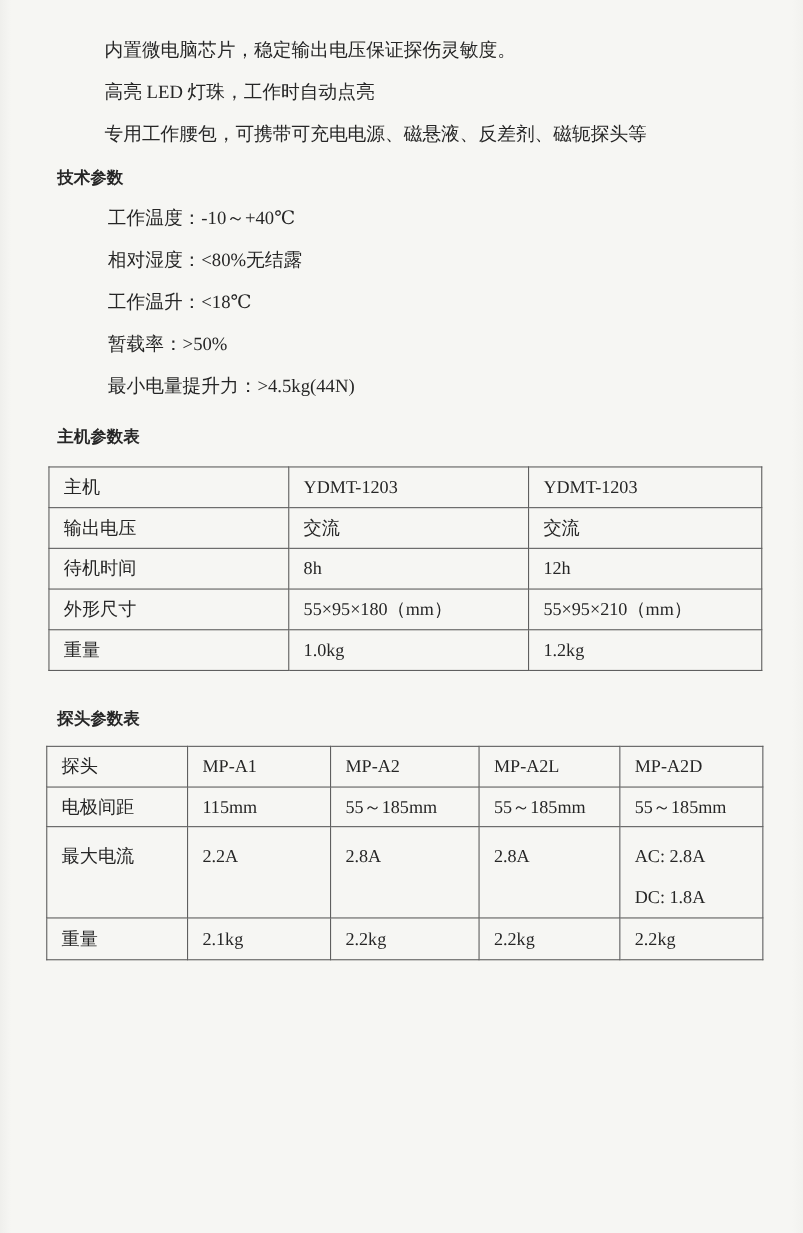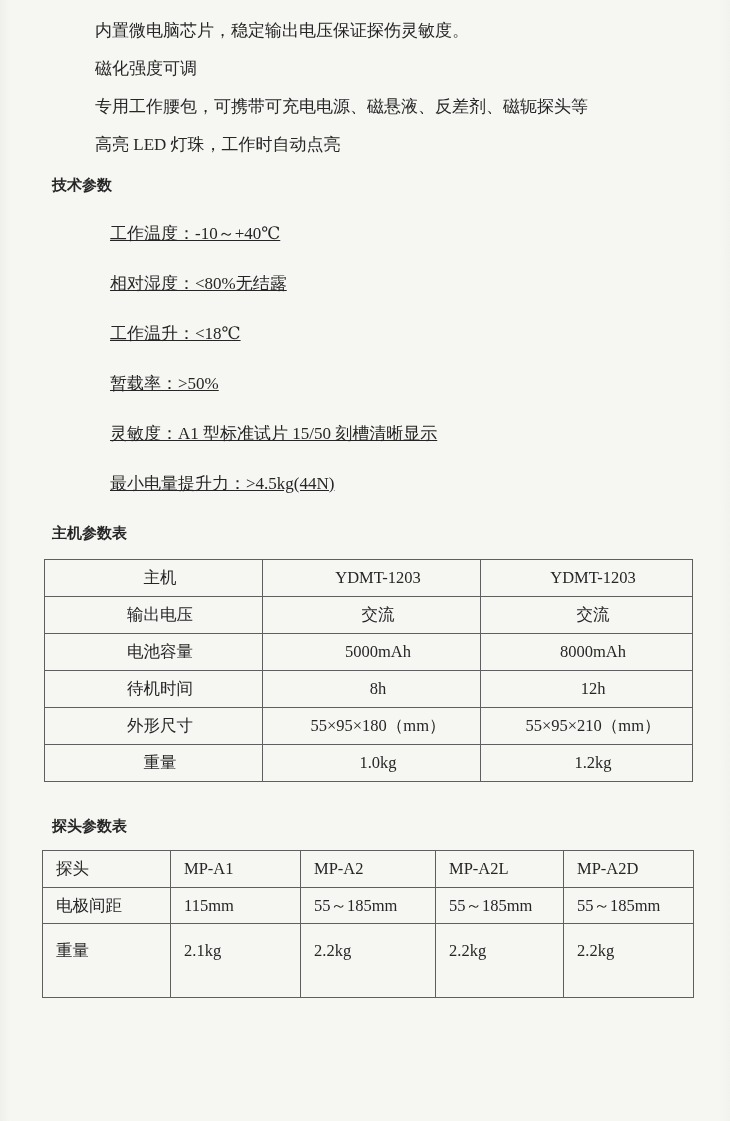--- a/index.html
+++ b/index.html
@@ -6,42 +6,42 @@
   .page {
     position:relative;
     width:730px; height:1121px;
     margin:0 auto;
     background:linear-gradient(90deg,#efefec 0px,#f6f6f3 10px,#f6f6f3 720px,#f2f2ef 730px);
     color:#262626;
     font-family:"Liberation Serif","DejaVu Serif",serif;
     overflow:hidden;
   }
   
-  .features { padding-top:12px; margin-left:95px; }
+  .features { padding-top:27px; margin-left:95px; }
   .features p { margin:0; font-size:17px; line-height:38px; }
   
   .sec-heading {
     margin:3px 0 0 52px;
     font-size:15px; font-weight:bold; line-height:36px;
   }
   .sec-heading.table-heading { margin-top:10px; margin-bottom:8px;font-family:Liberation Serif, serif; }
   .sec-heading.probe-heading { margin-top:26px; margin-bottom:6px; }
   
   .tech-list { margin-left:98px; }
-  .tech-list p { margin:12px; font-size:17px; line-height:38px;text-decoration:underline; }
+  .tech-list p { margin:0; font-size:17px; line-height:38px; }
   
   table { border-collapse:collapse; table-layout:fixed; font-size:16.5px; }
   td {
     border:1px solid #5f5f5f;
     padding:0 0 0 13px;
     vertical-align:middle;
     overflow:hidden;
     white-space:pre-line;
   }
-  .main-table { margin-left:44px; width:648px;text-align:center; }
+  .main-table { margin-left:44px; width:648px; }
   .main-table tr { height:37px; }
   .main-table .c1 { width:218px; }
   .main-table .c2 { width:218px; }
   .main-table .c3 { width:212px; }
   .probe-table { margin-left:42px; width:651px; }
   .probe-table .c1 { width:128px; }
   .probe-table .c2 { width:130px; }
   .probe-table .c3 { width:135px; }
   .probe-table .c4 { width:128px; }
   .probe-table .c5 { width:130px; }
@@ -52,33 +52,31 @@
   .probe-table tr:nth-child(4) { height:38px; }
   .probe-table tr:nth-child(5) { height:32px; }
 </style>
 </head>
 <body>
 
 <div class="page">
 
   <div class="features">
     <p>内置微电脑芯片，稳定输出电压保证探伤灵敏度。</p>
-    <p>磁化强度可调</p>
+    <p>高亮 LED 灯珠，工作时自动点亮</p>
     <p>专用工作腰包，可携带可充电电源、磁悬液、反差剂、磁轭探头等</p>
-    <p>高亮 LED 灯珠，工作时自动点亮</p>
   </div>
 
   <h2 class="sec-heading">技术参数</h2>
 
   <div class="tech-list">
     <p>工作温度：-10～+40℃</p>
     <p>相对湿度：&lt;80%无结露</p>
     <p>工作温升：&lt;18℃</p>
     <p>暂载率：&gt;50%</p>
-    <p>灵敏度：A1 型标准试片 15/50 刻槽清晰显示</p>
     <p>最小电量提升力：&gt;4.5kg(44N)</p>
   </div>
 
   <h2 class="sec-heading table-heading">主机参数表</h2>
 
   <table class="main-table">
     <colgroup>
         <col class="c1">
         <col class="c2">
         <col class="c3">
@@ -86,25 +84,20 @@
     <tbody>
       <tr>
         <td>主机</td>
         <td>YDMT-1203</td>
         <td>YDMT-1203</td>
       </tr>
       <tr>
         <td>输出电压</td>
         <td>交流</td>
         <td>交流</td>
-      </tr>
-      <tr>
-        <td>电池容量</td>
-        <td>5000mAh</td>
-        <td>8000mAh</td>
       </tr>
       <tr>
         <td>待机时间</td>
         <td>8h</td>
         <td>12h</td>
       </tr>
       <tr>
         <td>外形尺寸</td>
         <td>55×95×180（mm）</td>
         <td>55×95×210（mm）</td>
@@ -136,20 +129,28 @@
         <td>MP-A2D</td>
       </tr>
       <tr>
         <td>电极间距</td>
         <td>115mm</td>
         <td>55～185mm</td>
         <td>55～185mm</td>
         <td>55～185mm</td>
       </tr>
       <tr>
+        <td>最大电流</td>
+        <td>2.2A</td>
+        <td>2.8A</td>
+        <td>2.8A</td>
+        <td>AC: 2.8A
+DC: 1.8A</td>
+      </tr>
+      <tr>
         <td>重量</td>
         <td>2.1kg</td>
         <td>2.2kg</td>
         <td>2.2kg</td>
         <td>2.2kg</td>
       </tr>
     </tbody>
   </table>
 
 </div>

